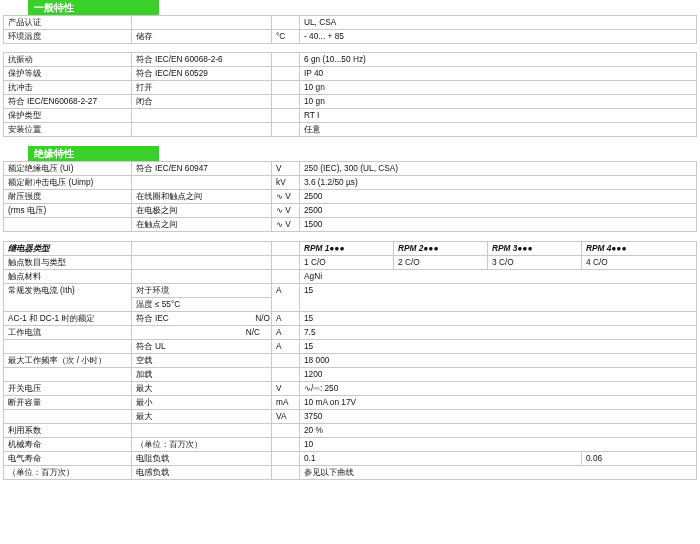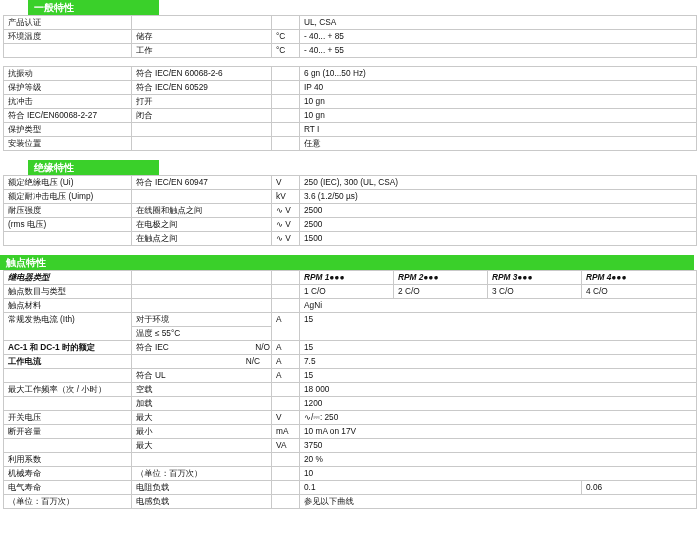--- a/index.html
+++ b/index.html
@@ -40,21 +40,21 @@
     vertical-align:top;
     font-size:8.3px;
     line-height:11px;
     height:12px;
     box-sizing:border-box;
     word-break:break-word;
   }
   .c1{width:128px;}
   .c2{width:140px;}
   .c3{width:28px;}
-  .bold{font-weight:bold;}
+  .bold{font-weight:normal;}
   .gap{height:9px;border:none;}
   .spacer{height:9px;}
   .hdrrow td{font-weight:bold;font-style:italic;}
 </style>
 </head>
 <body>
 
 <div class="sheet">
 
   <div class="band short">一般特性</div>
@@ -64,26 +64,20 @@
       <td class="c1">产品认证</td>
       <td class="c2"></td>
       <td class="c3"></td>
       <td>UL, CSA</td>
     </tr>
     <tr>
       <td class="c1">环境温度</td>
       <td class="c2">储存</td>
       <td class="c3">°C</td>
       <td>- 40... + 85</td>
-    </tr>
-    <tr>
-      <td class="c1"></td>
-      <td class="c2">工作</td>
-      <td class="c3">°C</td>
-      <td>- 40... + 55</td>
     </tr>
     <tr>
           <td class="gap" colspan="4"></td>
         </tr>
     <tr>
       <td class="c1">抗振动</td>
       <td class="c2">符合 IEC/EN 60068-2-6</td>
       <td class="c3"></td>
       <td>6 gn (10...50 Hz)</td>
     </tr>
@@ -153,21 +147,20 @@
       <td class="c1"></td>
       <td class="c2">在触点之间</td>
       <td class="c3">∿ V</td>
       <td>1500</td>
     </tr>
   </tbody>
     </table>
 
   <div class="spacer"></div>
 
-  <div class="band full">触点特性</div>
   <table>
 
     <tbody>
         <tr class="hdrrow">
       <td class="c1">继电器类型</td>
       <td class="c2"></td>
       <td class="c3"></td>
       <td style="width:94px">RPM 1●●●</td>
       <td style="width:94px">RPM 2●●●</td>
       <td style="width:94px">RPM 3●●●</td>

